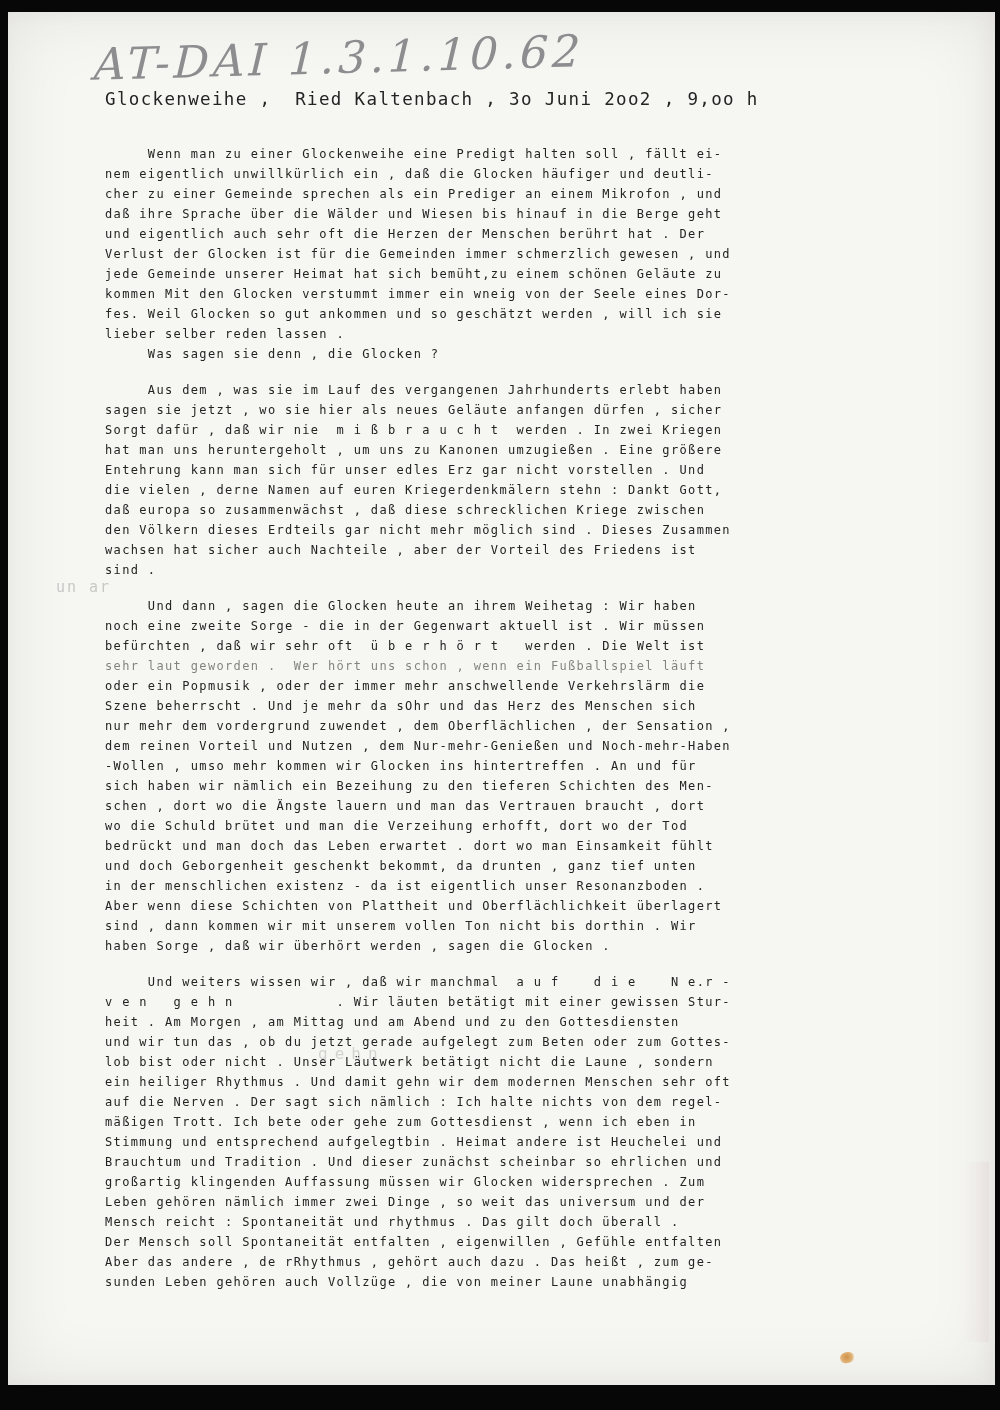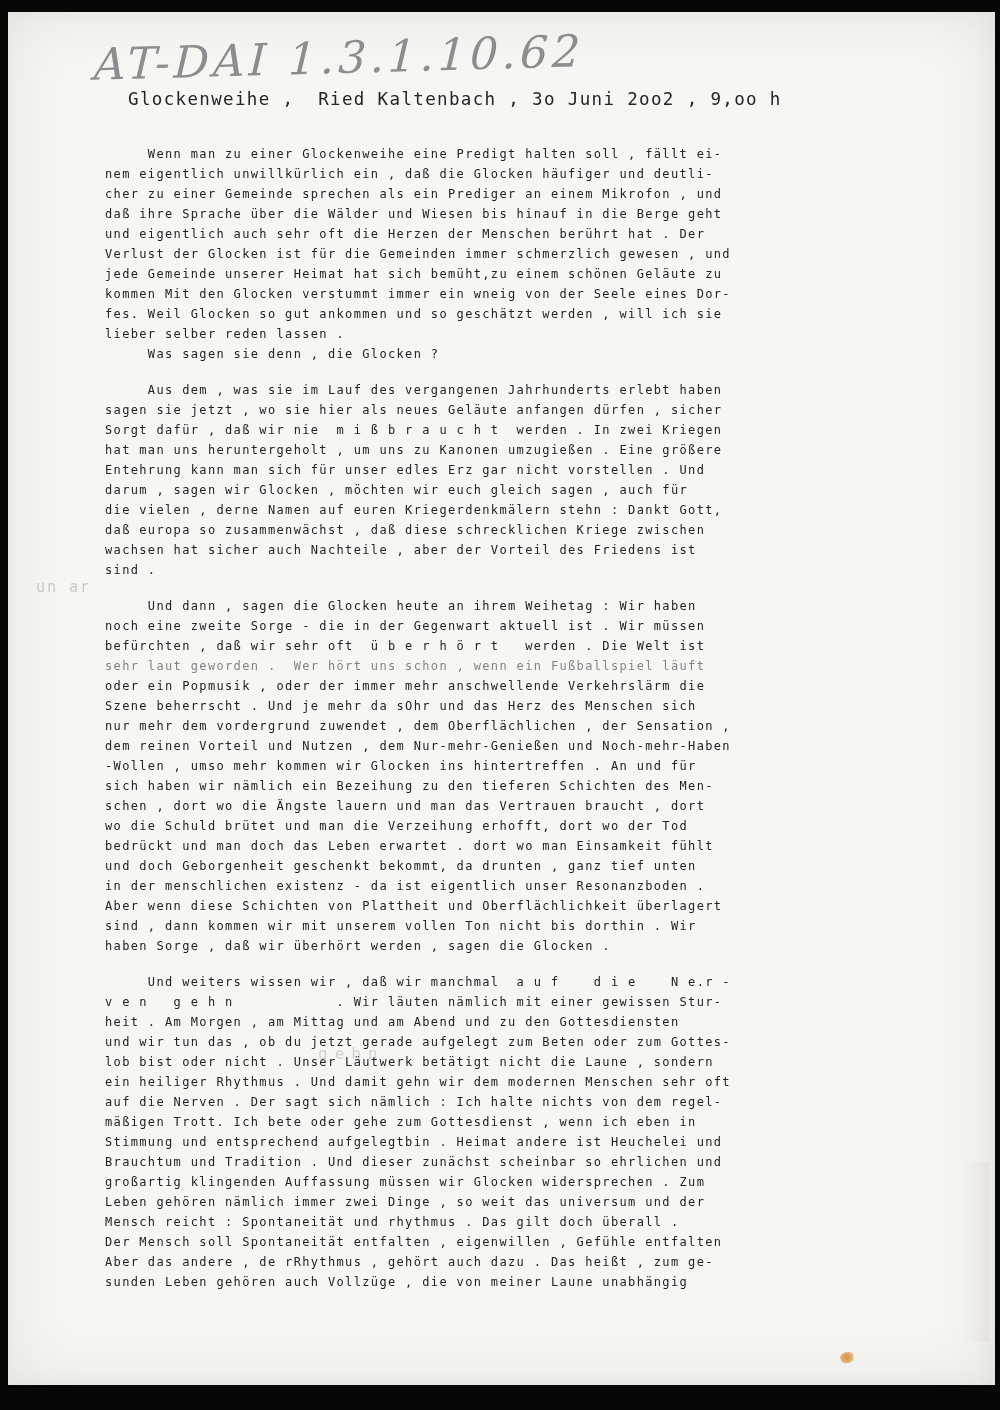--- a/index.html
+++ b/index.html
@@ -16,39 +16,39 @@
   .handwriting{
     position:absolute;left:86px;top:20px;
     font-family:"DejaVu Serif", serif;font-style:italic;
     font-size:44px;color:#8d8d90;letter-spacing:4px;
     transform:rotate(-1.6deg) skewX(-4deg);
     white-space:pre;
   }
   .doc-header{
     position:absolute;left:97px;top:76px;
     font-size:17.5px;line-height:22px;letter-spacing:1.35px;
-    color:#242424;white-space:pre;margin-left:23px;
+    color:#242424;white-space:pre;
   }
   .doc-body{
     position:absolute;left:97px;top:132px;width:890px;
     color:#232323;
   }
   .line{
     font-size:12px;line-height:20px;letter-spacing:1.35px;
     white-space:pre;
   }
   .line.faded{opacity:.55;filter:blur(.3px);}
   .paragraph + .paragraph{margin-top:16px;}
   .remnant{
     position:absolute;left:310px;top:1032px;
     font-size:16px;letter-spacing:7px;color:#8a8a8a;opacity:.32;
     filter:blur(.5px);white-space:pre;
   }
   .ghost{
-    position:absolute;left:28px;top:566px;
+    position:absolute;left:48px;top:566px;
     font-size:15px;letter-spacing:2px;color:#9a9a9a;opacity:.5;
     filter:blur(.6px);white-space:pre;
   }
   .stain{
     position:absolute;left:832px;top:1340px;width:15px;height:11px;
     border-radius:50% 60% 55% 50%;
     background:radial-gradient(circle at 45% 45%, #cc8736 0%, #e0ad6c 55%, rgba(224,173,108,0) 78%);
     opacity:.9;transform:rotate(-15deg);
   }
   .smudge-right{
@@ -76,23 +76,23 @@
           <div class="line">fes. Weil Glocken so gut ankommen und so geschätzt werden , will ich sie</div>
           <div class="line">lieber selber reden lassen .</div>
           <div class="line">     Was sagen sie denn , die Glocken ?</div>
         </div>
         <div class="paragraph">
           <div class="line">     Aus dem , was sie im Lauf des vergangenen Jahrhunderts erlebt haben</div>
           <div class="line">sagen sie jetzt , wo sie hier als neues Geläute anfangen dürfen , sicher</div>
           <div class="line">Sorgt dafür , daß wir nie  m i ß b r a u c h t  werden . In zwei Kriegen</div>
           <div class="line">hat man uns heruntergeholt , um uns zu Kanonen umzugießen . Eine größere</div>
           <div class="line">Entehrung kann man sich für unser edles Erz gar nicht vorstellen . Und</div>
-          <div class="line">darum , sagen wir Glocken , möchten wir euch gleich sagen , auch für</div>
           <div class="line">die vielen , derne Namen auf euren Kriegerdenkmälern stehn : Dankt Gott,</div>
           <div class="line">daß europa so zusammenwächst , daß diese schrecklichen Kriege zwischen</div>
+          <div class="line">den Völkern dieses Erdteils gar nicht mehr möglich sind . Dieses Zusammen</div>
           <div class="line">wachsen hat sicher auch Nachteile , aber der Vorteil des Friedens ist</div>
           <div class="line">sind .</div>
         </div>
         <div class="paragraph">
           <div class="line">     Und dann , sagen die Glocken heute an ihrem Weihetag : Wir haben</div>
           <div class="line">noch eine zweite Sorge - die in der Gegenwart aktuell ist . Wir müssen</div>
           <div class="line">befürchten , daß wir sehr oft  ü b e r h ö r t   werden . Die Welt ist</div>
           <div class="line faded">sehr laut geworden .  Wer hört uns schon , wenn ein Fußballspiel läuft</div>
           <div class="line">oder ein Popmusik , oder der immer mehr anschwellende Verkehrslärm die</div>
           <div class="line">Szene beherrscht . Und je mehr da sOhr und das Herz des Menschen sich</div>
@@ -104,21 +104,21 @@
           <div class="line">wo die Schuld brütet und man die Verzeihung erhofft, dort wo der Tod</div>
           <div class="line">bedrückt und man doch das Leben erwartet . dort wo man Einsamkeit fühlt</div>
           <div class="line">und doch Geborgenheit geschenkt bekommt, da drunten , ganz tief unten</div>
           <div class="line">in der menschlichen existenz - da ist eigentlich unser Resonanzboden .</div>
           <div class="line">Aber wenn diese Schichten von Plattheit und Oberflächlichkeit überlagert</div>
           <div class="line">sind , dann kommen wir mit unserem vollen Ton nicht bis dorthin . Wir</div>
           <div class="line">haben Sorge , daß wir überhört werden , sagen die Glocken .</div>
         </div>
         <div class="paragraph">
           <div class="line">     Und weiters wissen wir , daß wir manchmal  a u f    d i e    N e.r -</div>
-          <div class="line">v e n   g e h n            . Wir läuten nämlich mit einer gewissen Stur-</div>
+          <div class="line">v e n   g e h n            . Wir läuten betätigt mit einer gewissen Stur-</div>
           <div class="line">heit . Am Morgen , am Mittag und am Abend und zu den Gottesdiensten</div>
           <div class="line">und wir tun das , ob du jetzt gerade aufgelegt zum Beten oder zum Gottes-</div>
           <div class="line">lob bist oder nicht . Unser Läutwerk betätigt nicht die Laune , sondern</div>
           <div class="line">ein heiliger Rhythmus . Und damit gehn wir dem modernen Menschen sehr oft</div>
           <div class="line">auf die Nerven . Der sagt sich nämlich : Ich halte nichts von dem regel-</div>
           <div class="line">mäßigen Trott. Ich bete oder gehe zum Gottesdienst , wenn ich eben in</div>
           <div class="line">Stimmung und entsprechend aufgelegtbin . Heimat andere ist Heuchelei und</div>
           <div class="line">Brauchtum und Tradition . Und dieser zunächst scheinbar so ehrlichen und</div>
           <div class="line">großartig klingenden Auffassung müssen wir Glocken widersprechen . Zum</div>
           <div class="line">Leben gehören nämlich immer zwei Dinge , so weit das universum und der</div>

